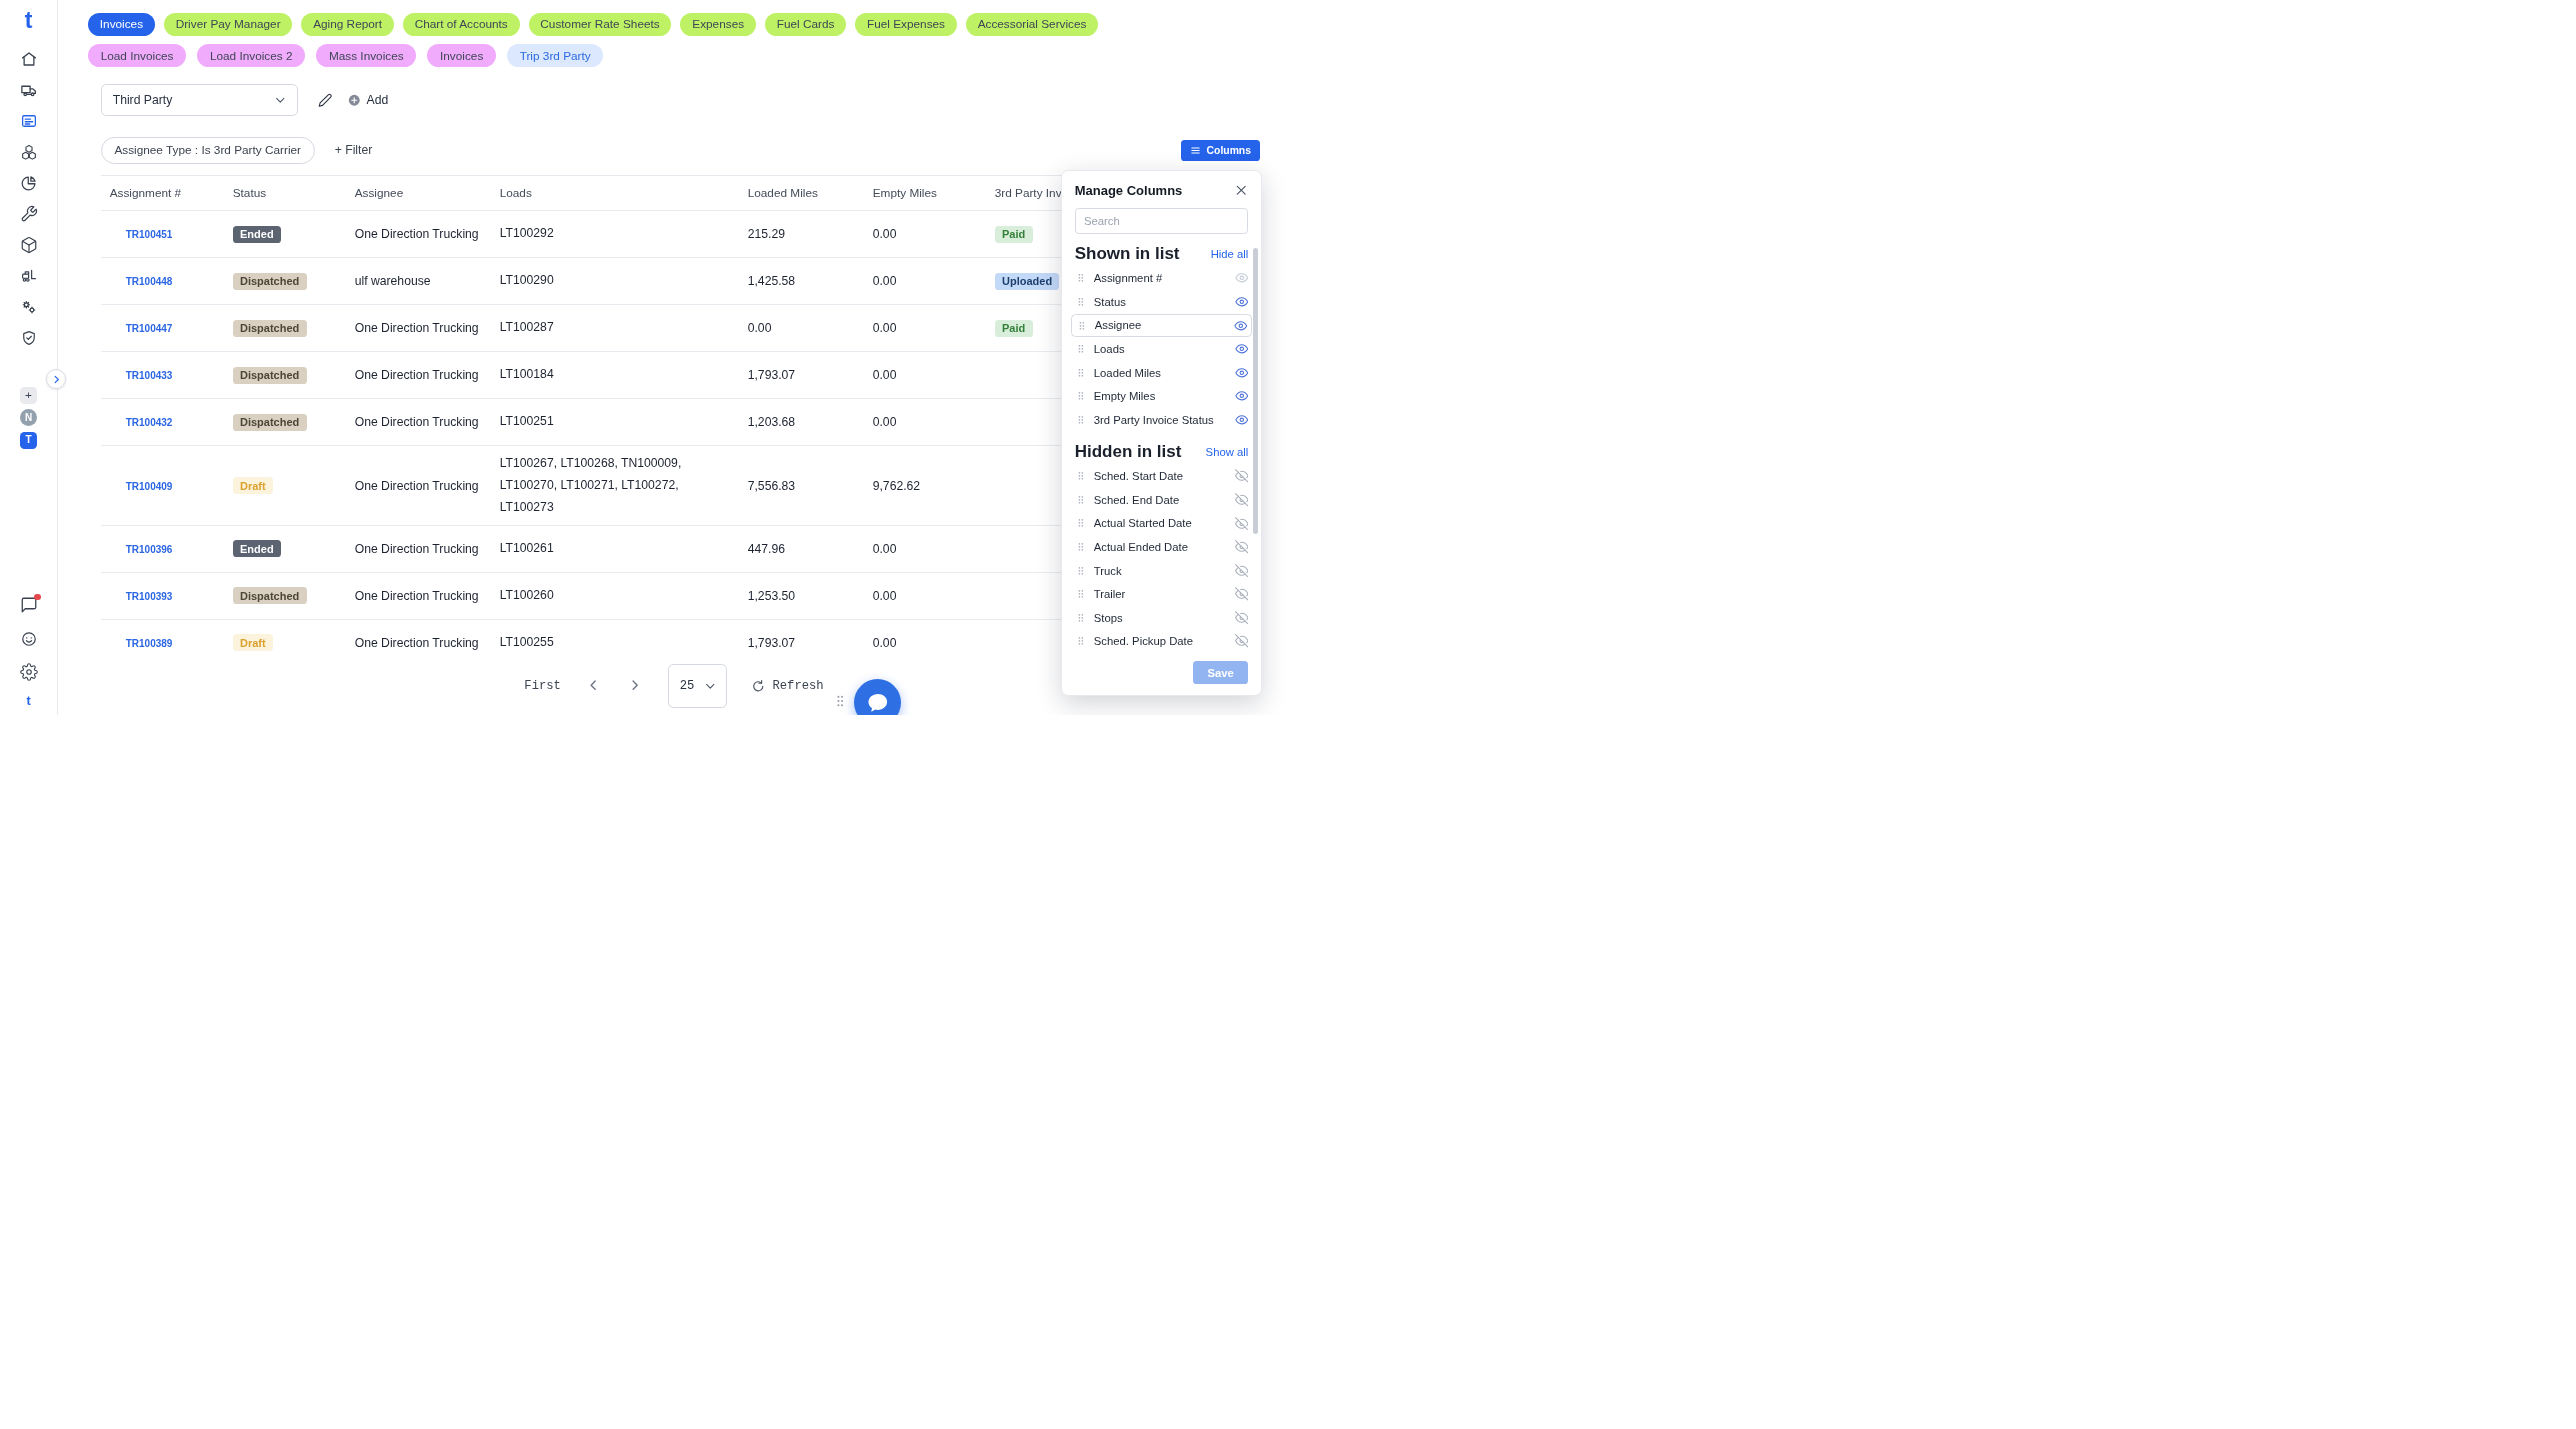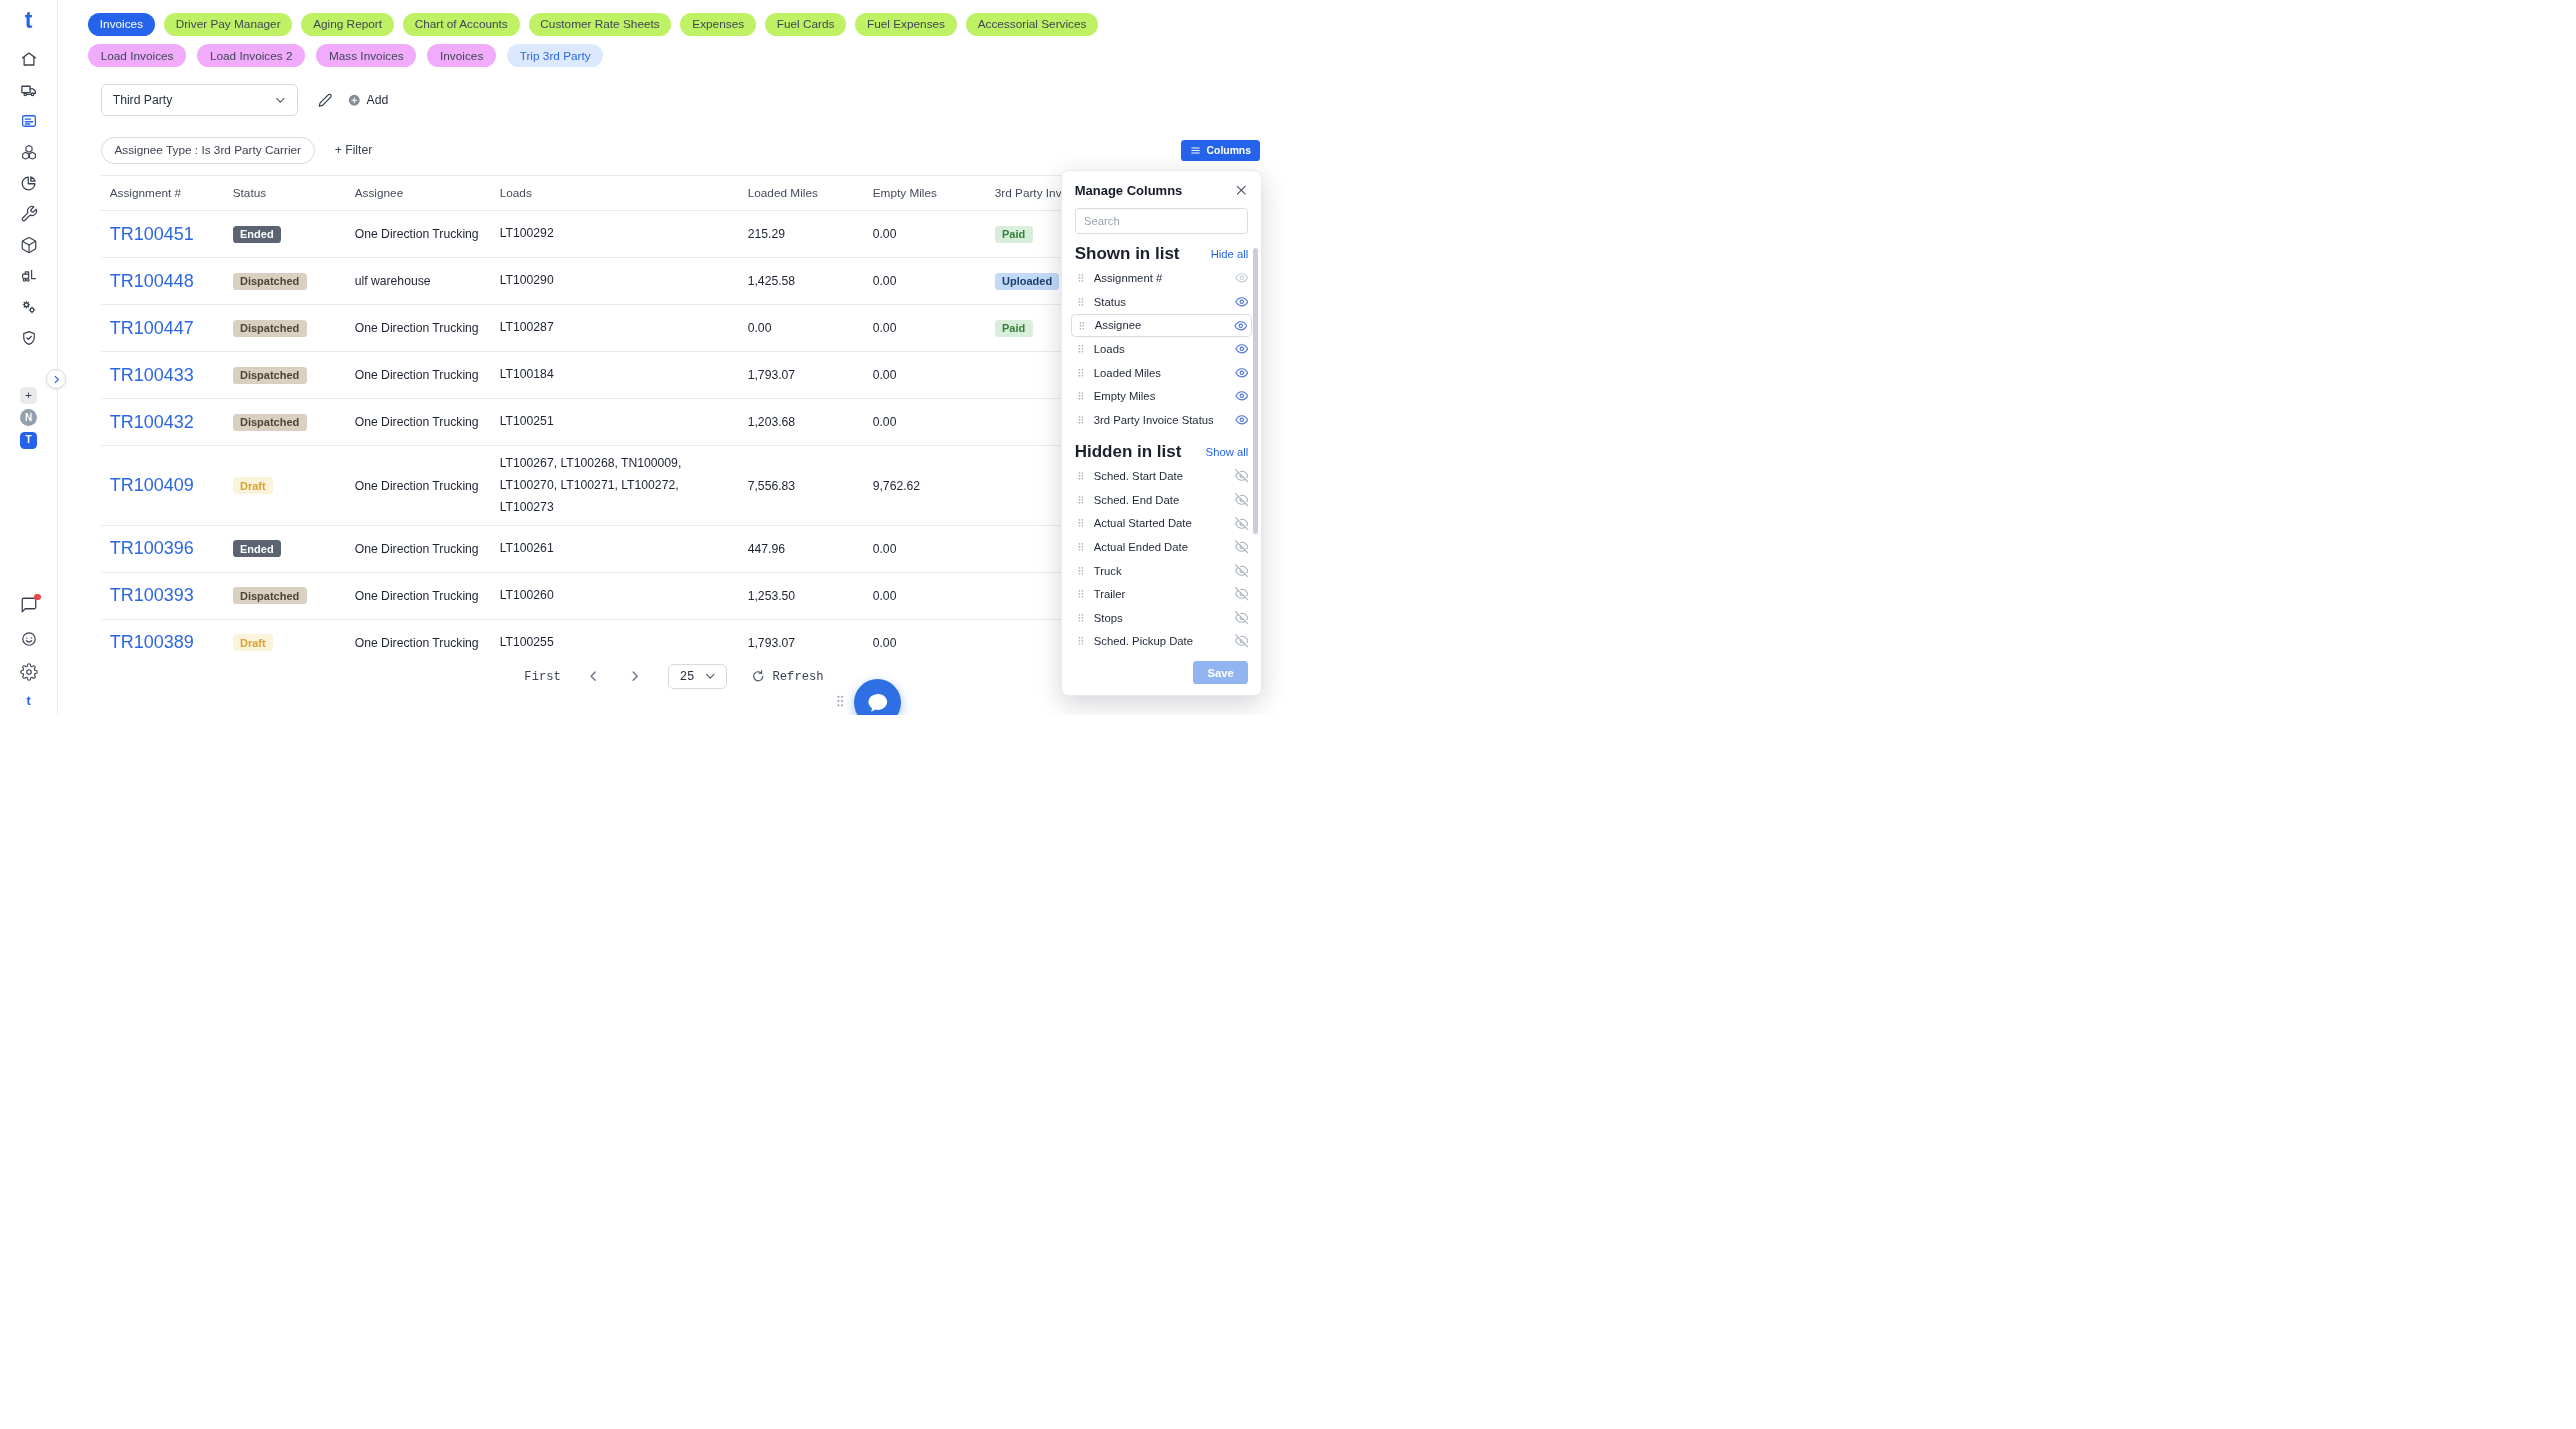--- a/index.html
+++ b/index.html
@@ -66,35 +66,35 @@
   
   .table-clip { margin:11.8px 0 0 12.7px; height:476px; overflow:hidden; }
   .thead, .trow { display:grid; grid-template-columns:132px 122px 145px 248px 125px 122px minmax(0,1fr);
                   align-items:center; }
   .thead { height:36px; border-top:0.9px solid #e7e9ee; border-bottom:0.9px solid #e7e9ee; }
   .hcell { font-size:11.8px; color:#434b59; font-weight:500; white-space:nowrap; padding-right:11px; cursor:pointer; }
   .hcell:first-child { padding-left:9px; }
   .trow { min-height:47px; border-bottom:0.9px solid #e9ebf0; }
   .cell { font-size:12.2px; color:#1d2330; padding-right:12.7px; }
   .cell:first-child { padding-left:9px; }
-  .assignment-link { color:#2b66e3; font-weight:400; font-size:18px; text-decoration:none; cursor:pointer; }
+  .assignment-link { color:#2b66e3; font-weight:700; font-size:10px; text-decoration:none; cursor:pointer;margin-left:16px; }
   .c-loads { line-height:1.8; padding-top:6.3px; padding-bottom:6.3px; }
   .badge { display:inline-block; padding:2.7px 7.3px; border-radius:3.6px; font-size:11px; font-weight:600; white-space:nowrap; }
   .b-ended { background:#5b6470; color:#fff; }
   .b-dispatched { background:#d9d0c1; color:#4d4537; }
   .b-draft { background:#fbf3dc; color:#dca12f; }
   .b-paid { background:#d8eeda; color:#35803a; }
   .b-uploaded { background:#c3d9f8; color:#1d3f6e; }
 
   
   .pagination { margin-top:12.7px; display:flex; align-items:center; justify-content:center; gap:23.6px;font-family:Liberation Mono, monospace; }
   .pg-label { font-size:12.2px; color:#3b4350; cursor:pointer; }
   .pg-chev { background:none; border:none; color:#6a7280; cursor:pointer; width:18px; height:18px; padding:0; }
   .pg-chev svg { width:16.3px; height:16.3px; }
-  .pg-select { border:0.9px solid #d4d8df; border-radius:5.4px; height:25px; padding:0 8.2px 0 11px; display:flex;
+  .pg-select { border:0.9px solid #d4d8df; border-radius:5.4px; height:44px; padding:0 8.2px 0 11px; display:flex;
                align-items:center; gap:9px; font-size:12.2px; color:#2a3240; cursor:pointer; background:#fff; }
   .refresh { display:flex; align-items:center; gap:7.3px; font-size:12.2px; color:#3b4350; cursor:pointer;
              background:none; border:none; font-family:inherit; }
   .refresh svg { width:14.5px; height:14.5px; color:#4b5563; }
 
   
   .panel { position:absolute; left:1061px; top:170px; width:201px; background:#fff; border:0.9px solid #e7e9ee;
            border-radius:7.3px; box-shadow:0 7.3px 25.4px rgba(15,23,42,.18); padding:11.8px 12.7px 11px; z-index:20; }
   .panel-head { display:flex; justify-content:space-between; align-items:center; }
   .panel-head h3 { font-size:13px; font-weight:700; color:#141a24; }

